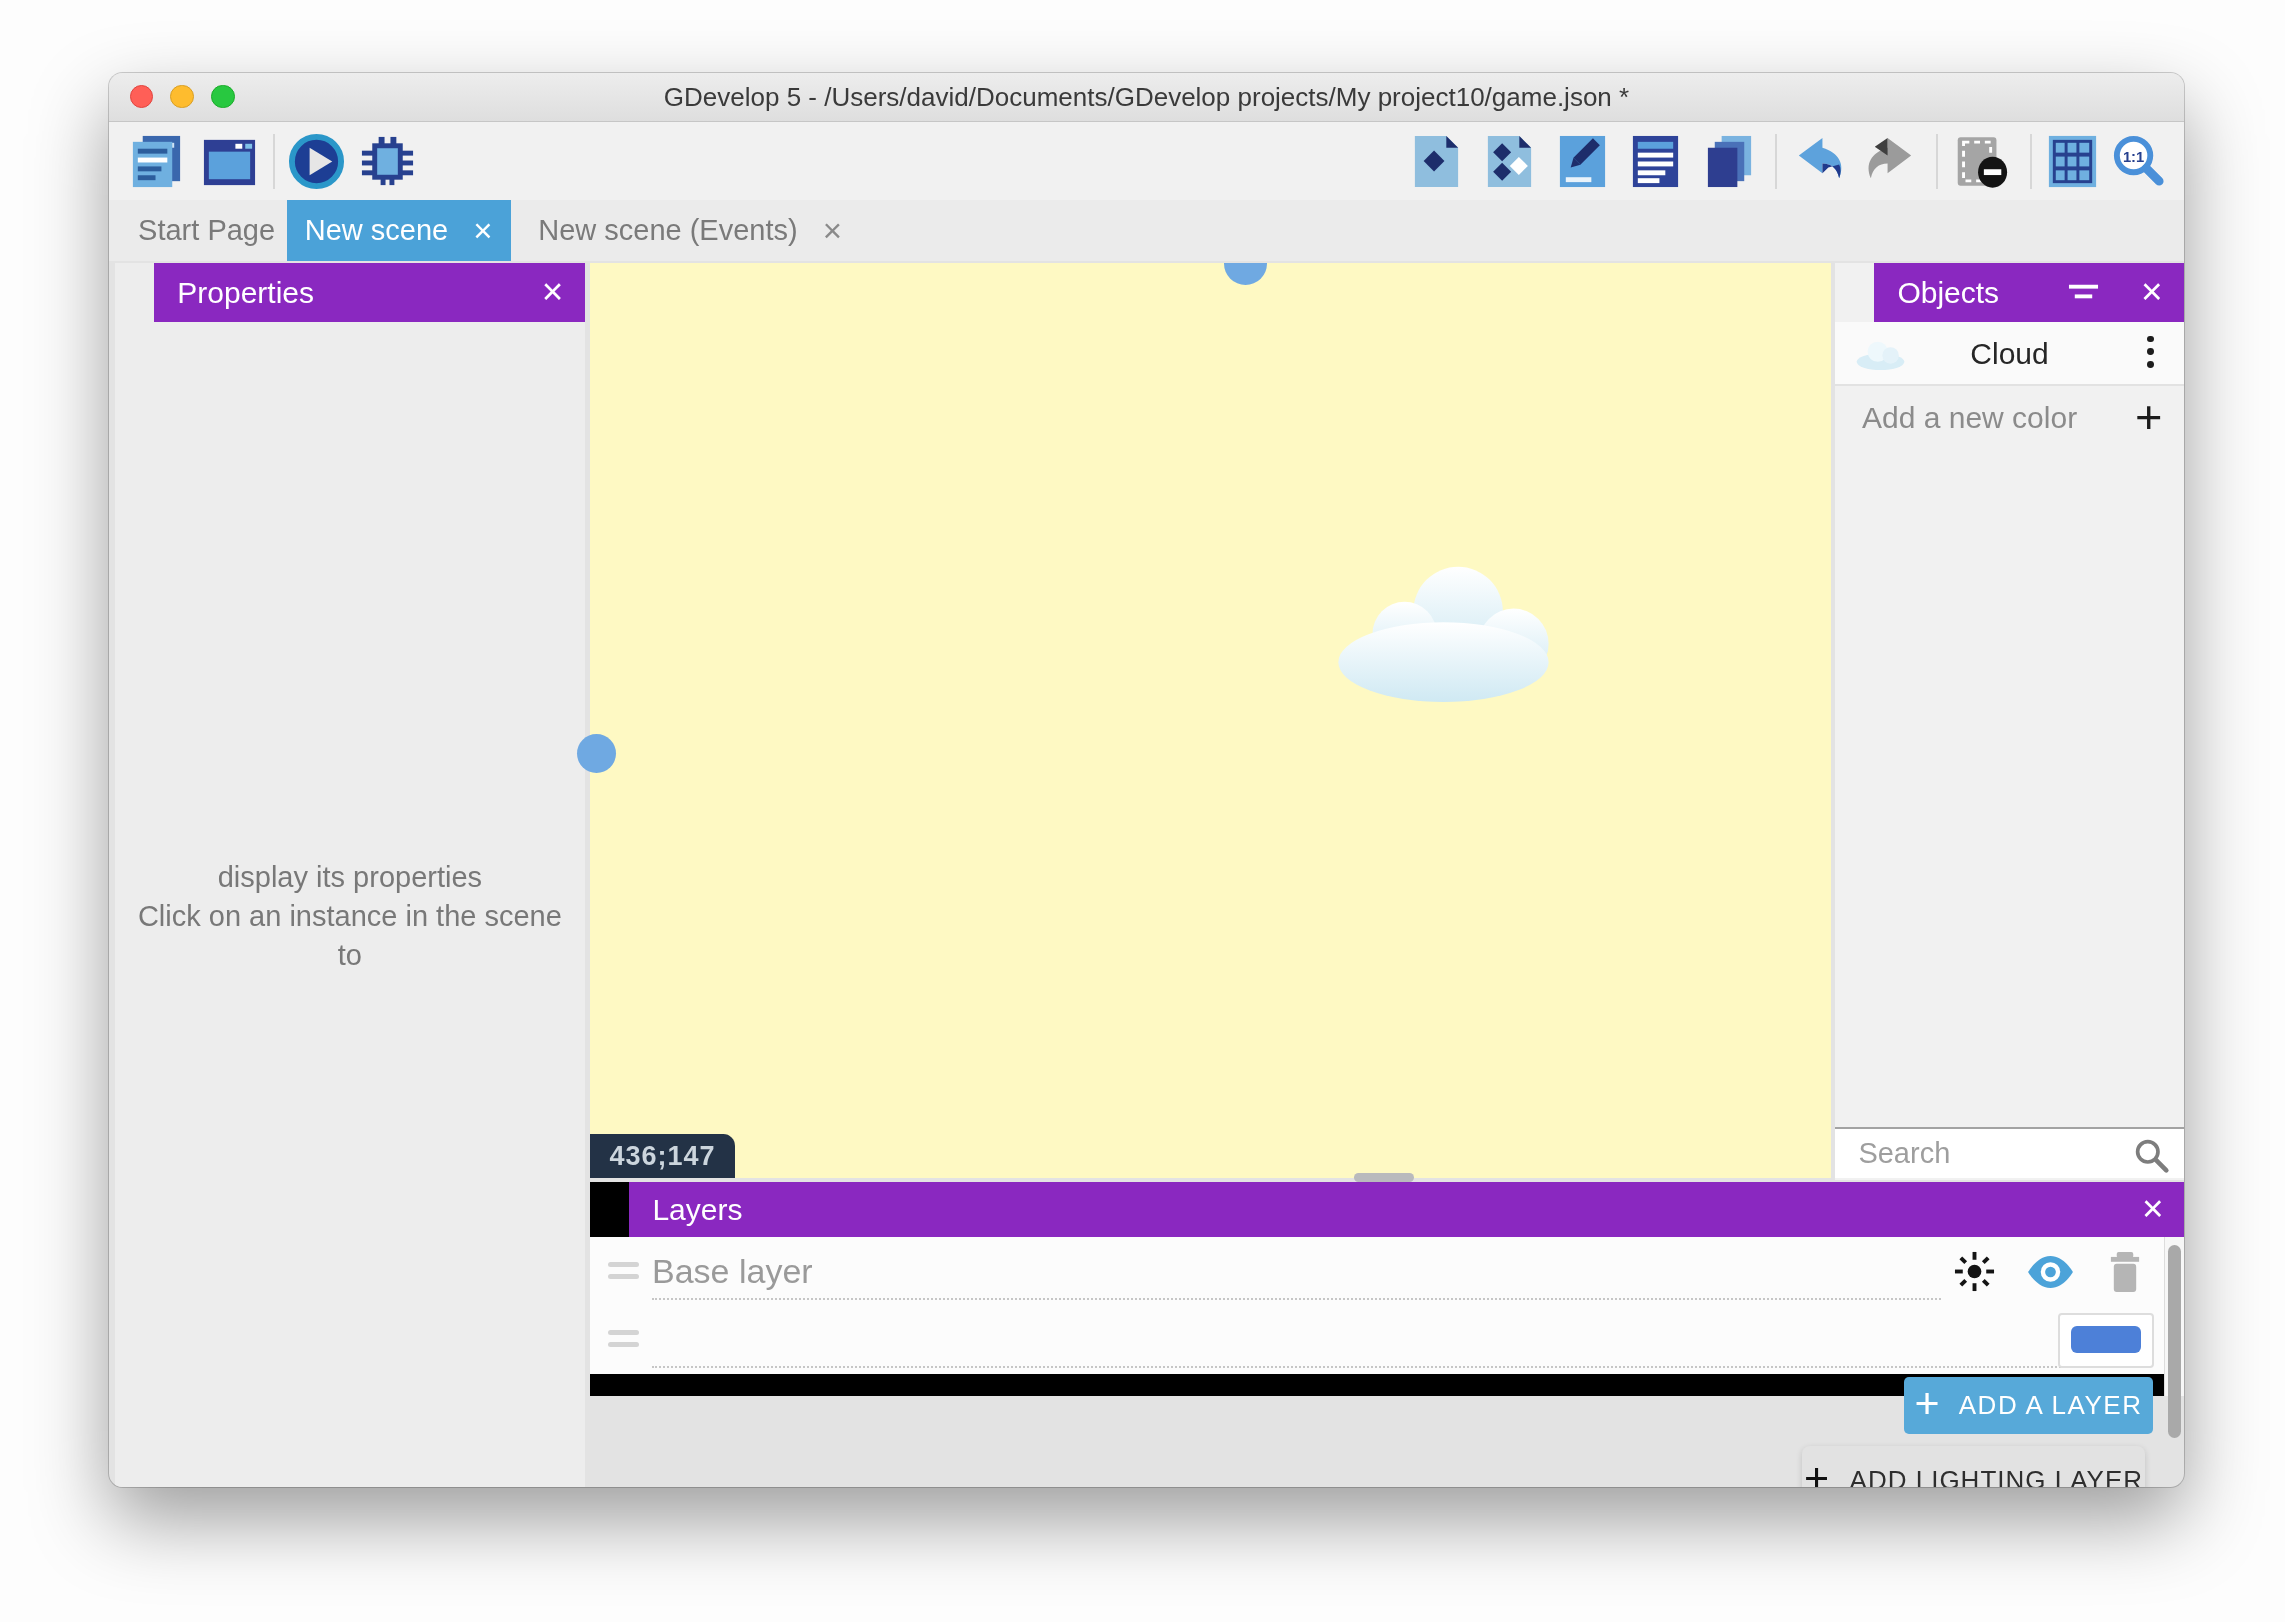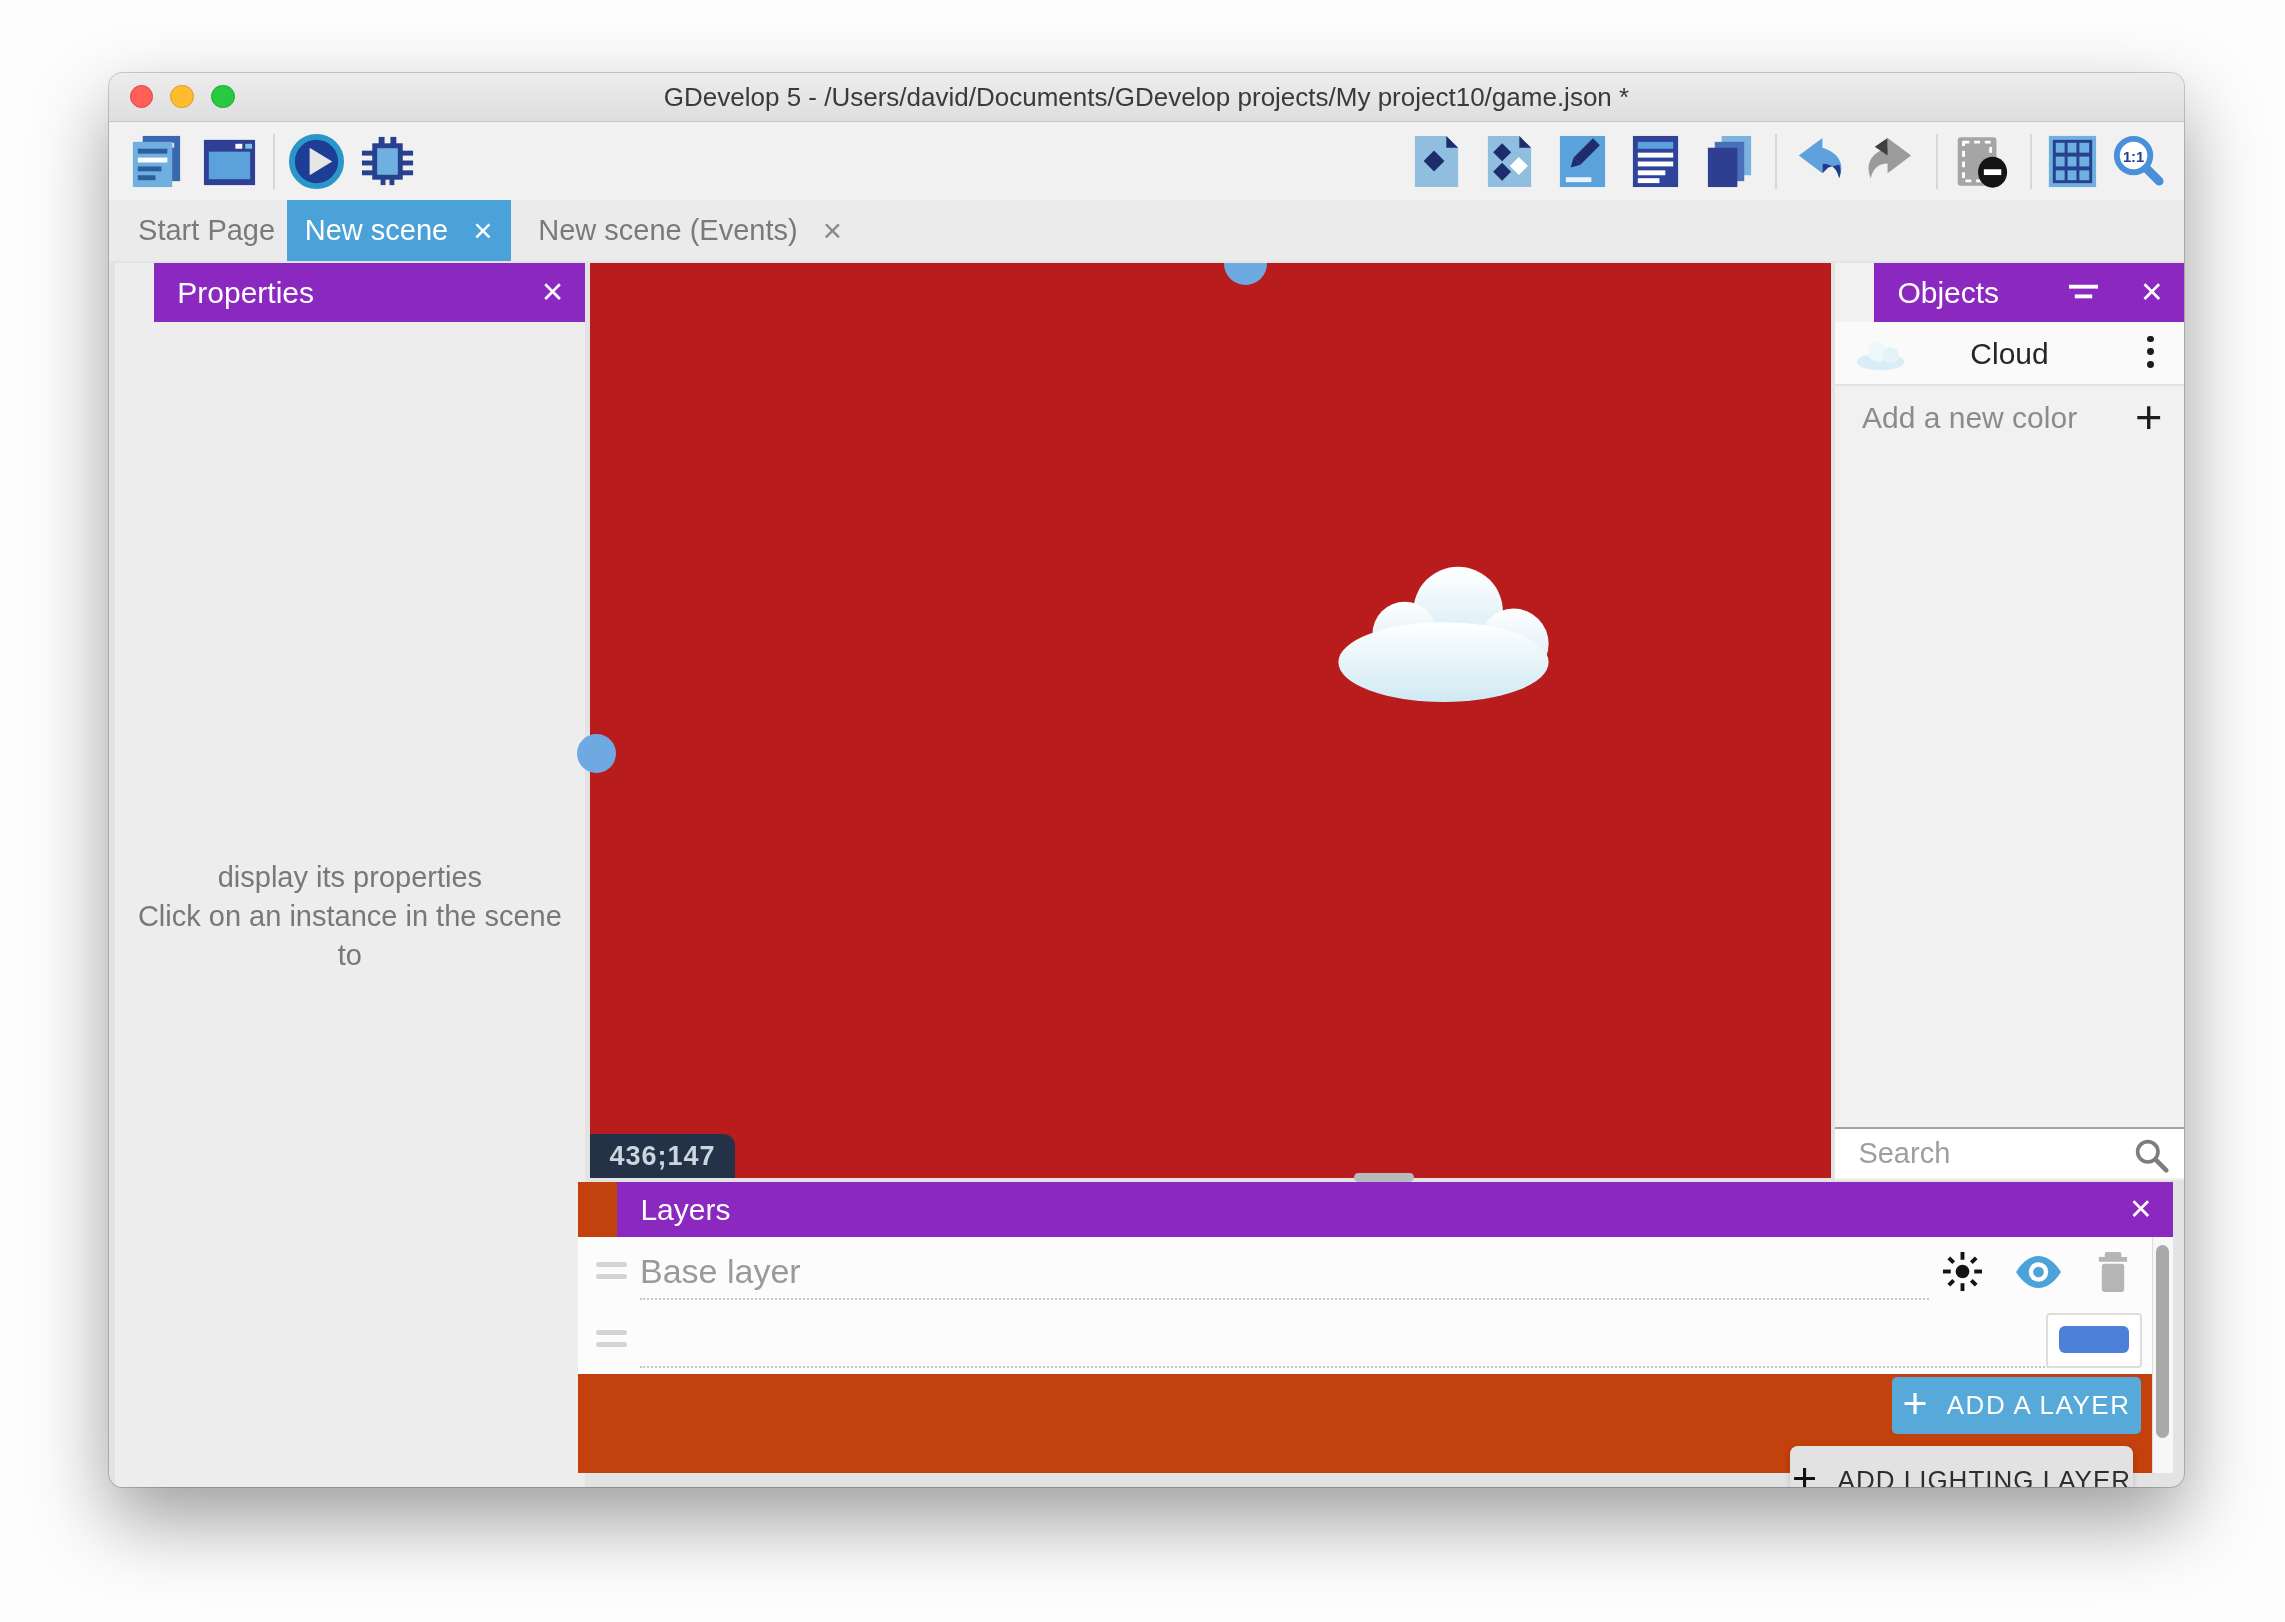--- a/index.html
+++ b/index.html
@@ -61,21 +61,21 @@
     position:absolute; left:5.9px; top:190px; width:470px; height:1224px;
     background:#ededed;
   }
   .empty-msg {
     position:absolute; left:9.8px; right:9.8px; top:595px;
     text-align:center; font-size:29px; color:#787878; line-height:1.35;
   }
   
   .canvas {
     position:absolute; left:481px; top:190px; width:1241px; height:915px;
-    background:#b91c1c;
+    background:#fef9c3;
   }
   .handle-top {
     position:absolute; left:634px; top:0; width:43px; height:21.5px;
     background:#6fa9e2; border-radius:0 0 21.5px 21.5px;
   }
   .handle-left {
     position:absolute; left:-12.7px; top:471px; width:39px; height:39px;
     background:#6fa9e2; border-radius:50%;
   }
   .cloud-big { position:absolute; left:722px; top:295px; width:263px; height:146px; }
@@ -116,22 +116,22 @@
   }
   .obj-search input {
     position:absolute; left:23.4px; top:0; width:263px; height:49px;
     border:none; outline:none; background:transparent; font-size:29px; color:#444;
     font-family:"Liberation Sans", sans-serif;
   }
   .obj-search input::placeholder { color:#9e9e9e; }
   .search-ico { position:absolute; right:13.7px; top:7.8px; width:37px; height:37px; }
   
   .layers {
-    position:absolute; left:469px; top:1109px; width:1595px; height:291px;
-    background:#c2410c;
+    position:absolute; left:481px; top:1109px; width:1595px; height:214px;
+    background:#000000;
   }
   .layers .panel-header { height:55px; }
   .layers .ph-x { height:55px; line-height:53px; }
   .layer-rows { position:absolute; left:0; top:55px; right:0; height:137px; background:#fcfcfc; }
   .lrow { position:absolute; left:0; right:0; height:68px; }
   .lrow.r1 { top:0; } .lrow.r2 { top:68px; }
   .drag { position:absolute; left:17.6px; top:25px; width:31px; }
   .drag i { display:block; height:4.9px; background:#d4d4d4; border-radius:2.9px; margin-bottom:6.8px; }
   .lrow-label { position:absolute; left:62px; top:0; height:68px; line-height:68px; font-size:34px; color:#9a9a9a; }
   .lrow-line { position:absolute; left:62px; bottom:4.9px; border-bottom:2.9px dotted #c6c6c6; }

